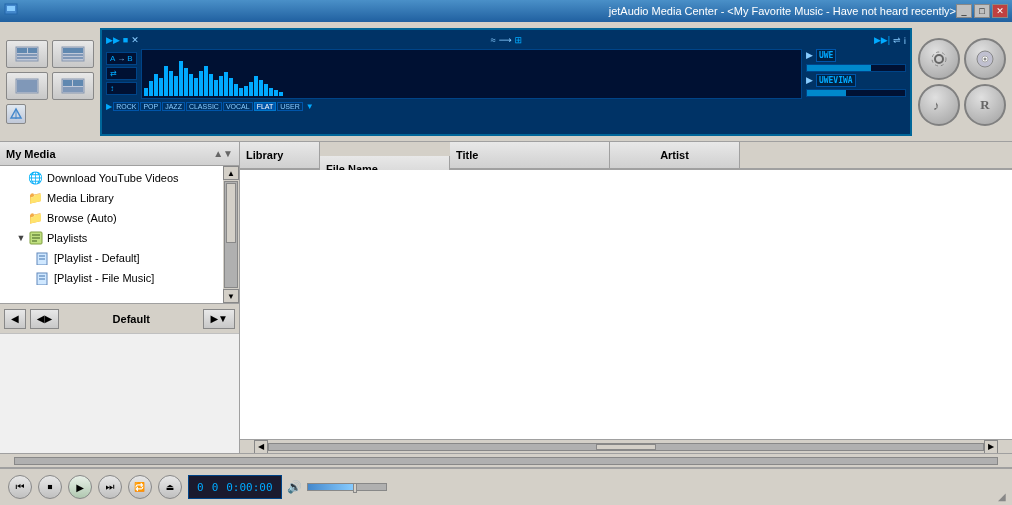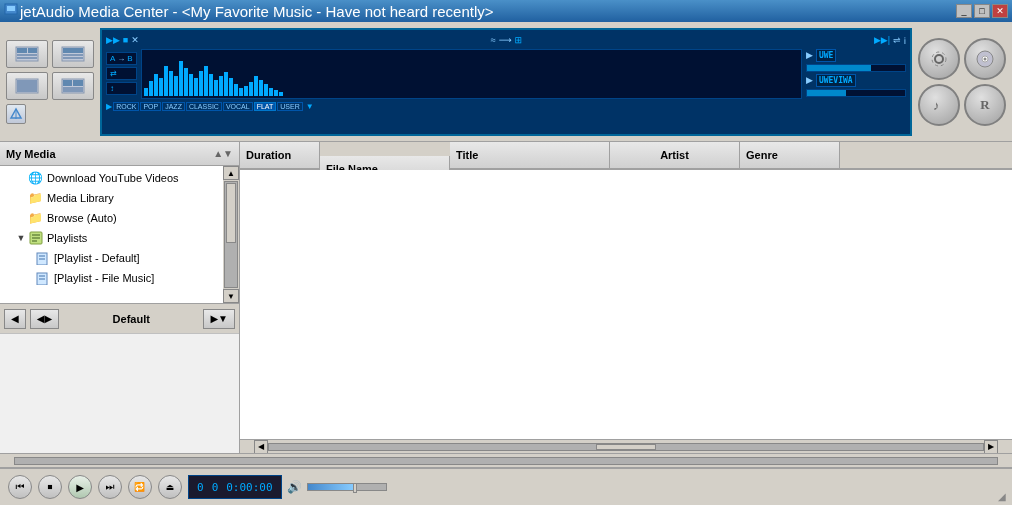--- a/index.html
+++ b/index.html
@@ -18,22 +18,22 @@
       background: linear-gradient(to bottom, #4a90c8 0%, #2060a0 100%);
       height: 22px;
       display: flex;
       align-items: center;
       justify-content: space-between;
       padding: 0 4px;
       color: white;
     }
     .titlebar-title {
       flex: 1;
-      text-align: left;
-      font-size: 15px;
+      text-align: right;
+      font-size: 11px;
       color: white;
     }
     .titlebar-controls {
       display: flex;
       gap: 2px;
     }
     .titlebar-btn {
       width: 16px;
       height: 14px;
       background: #c0c0c0;
@@ -696,33 +696,30 @@
         </div>
       </div>
 
       <div class="sidebar-sub-area"></div>
     </div>
 
     <div class="track-list-area">
 
       <div class="track-list-header">
         <div class="col-header col-duration">
-          <span>Duration</span>
+          <span>Library</span>
         </div>
         <div class="col-header col-filename">
           <span>File Name</span>
         </div>
         <div class="col-header col-title">
           <span>Title</span>
         </div>
         <div class="col-header col-artist">
           <span>Artist</span>
-        </div>
-        <div class="col-header col-genre">
-          <span>Genre</span>
         </div>
       </div>
 
       <div class="track-list-content"></div>
 
       <div class="h-scrollbar-area">
         <div class="h-scroll-arrow">◀</div>
         <div class="h-scrollbar-track">
           <div class="h-scrollbar-thumb"></div>
         </div>

